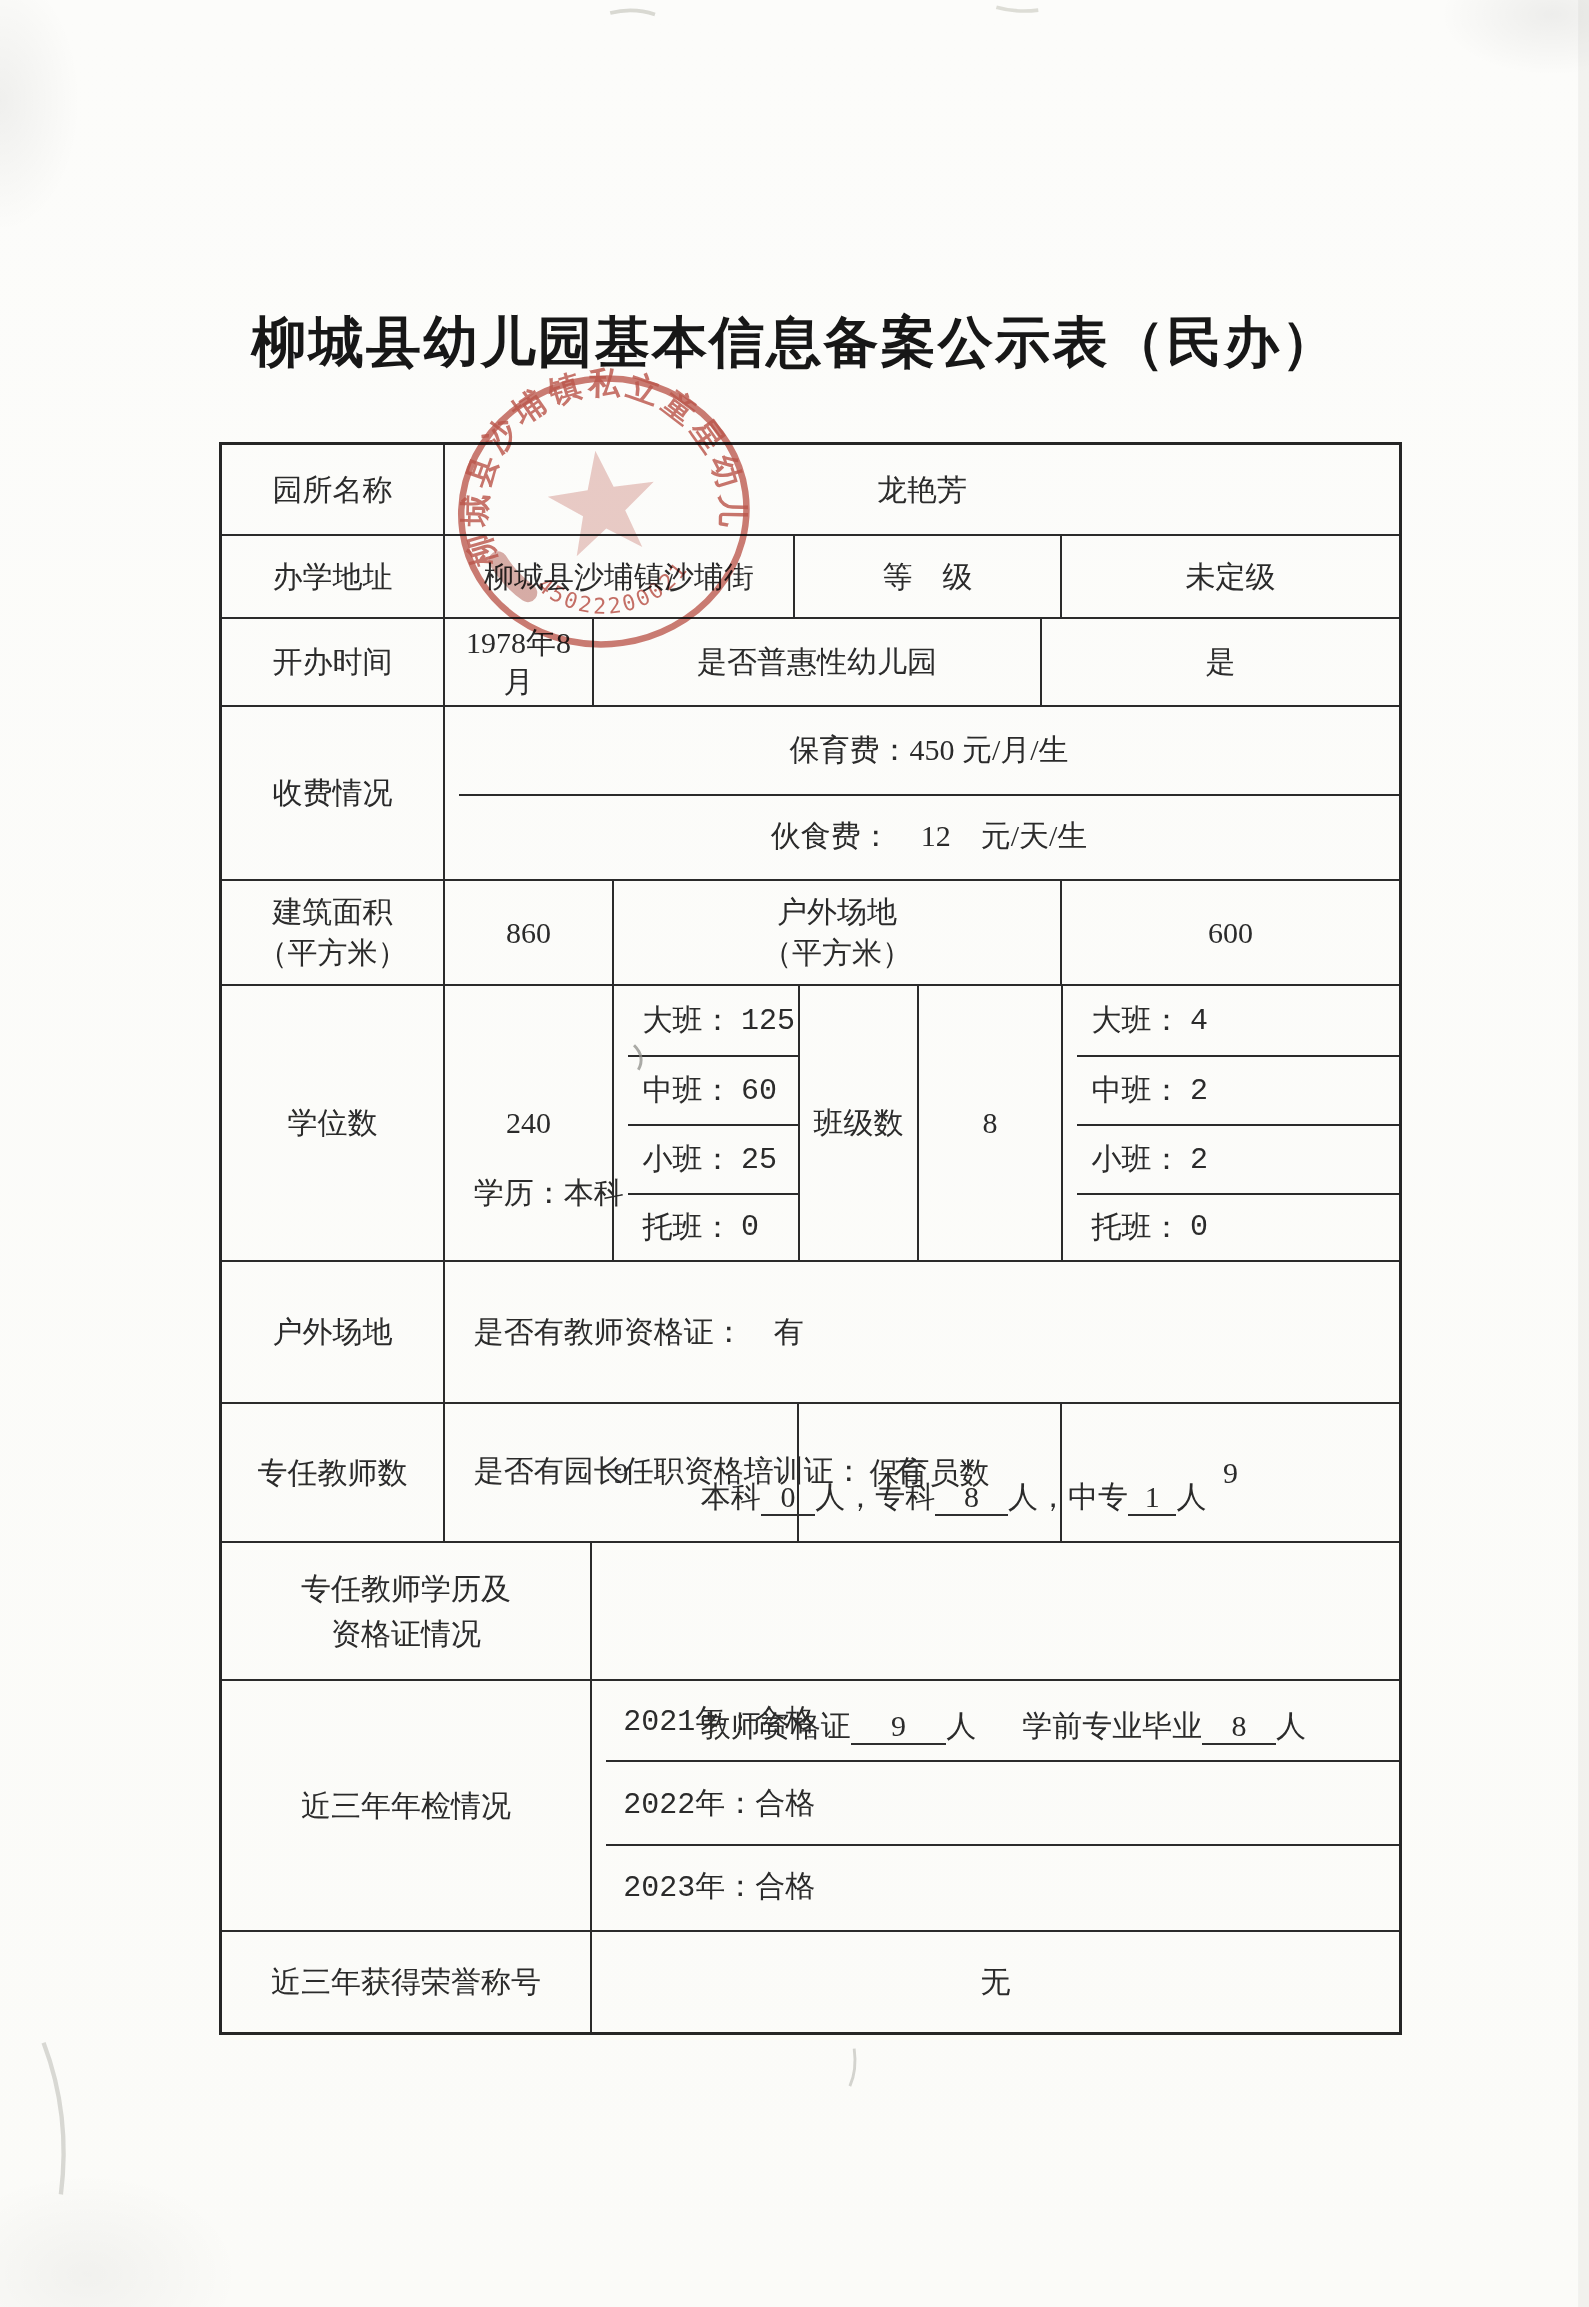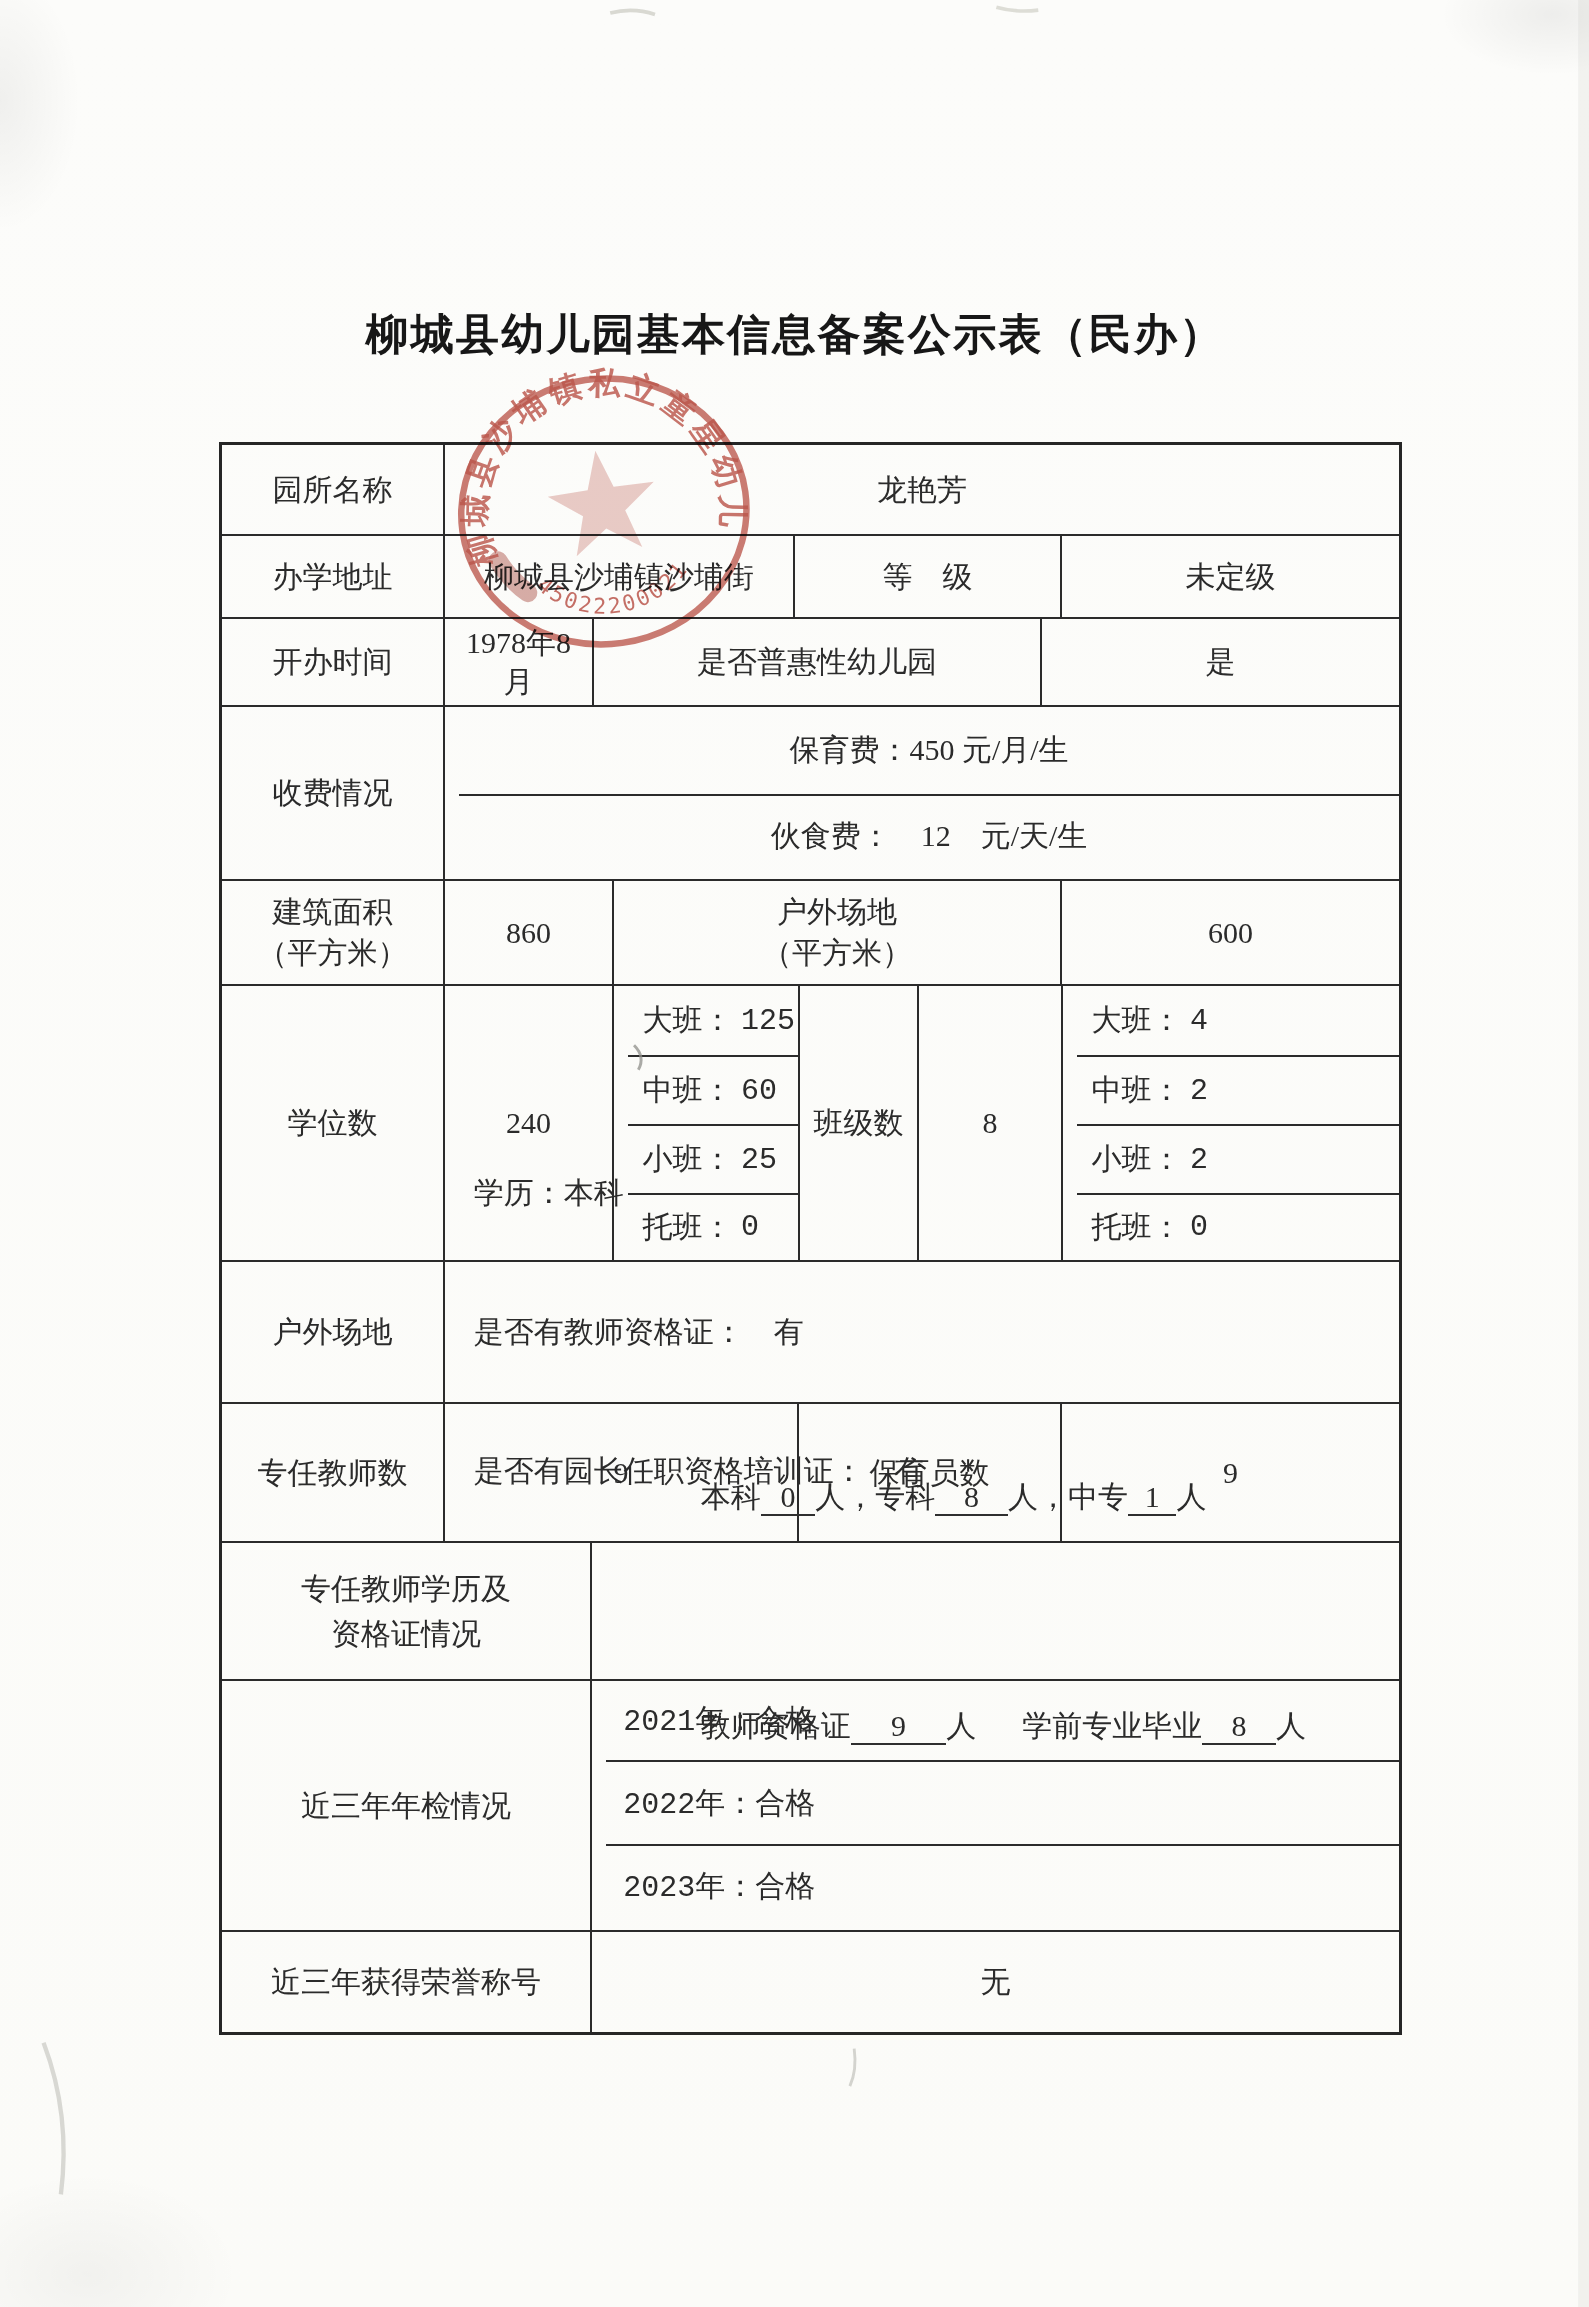--- a/index.html
+++ b/index.html
@@ -12,21 +12,21 @@
       radial-gradient(115px 188px at 0px 101px, rgba(0,0,0,0.05), rgba(0,0,0,0) 70%),
       radial-gradient(217px 144px at 87px 2274px, rgba(0,0,0,0.04), rgba(0,0,0,0) 70%),
       linear-gradient(#fcfcfa,#fbfbf8);
     font-family:"Liberation Serif","DejaVu Serif",serif;
     color:#2b2b2b;
     overflow:hidden;
   }
   .title{
     position:absolute;left:0;top:306px;width:100%;
     text-align:center;
-    font-size:43px;font-weight:700;letter-spacing:2.2px;
+    font-size:55px;font-weight:700;letter-spacing:2.2px;
     color:#171717;
   }
   .table{
     position:absolute;left:219px;top:442px;width:1177px;
     border:3.6px solid #262626;
     background:transparent;
   }
   .t-row{display:flex;border-top:2.9px solid #2b2b2b;}
   .t-row.first{border-top:none;}
   .cell{

